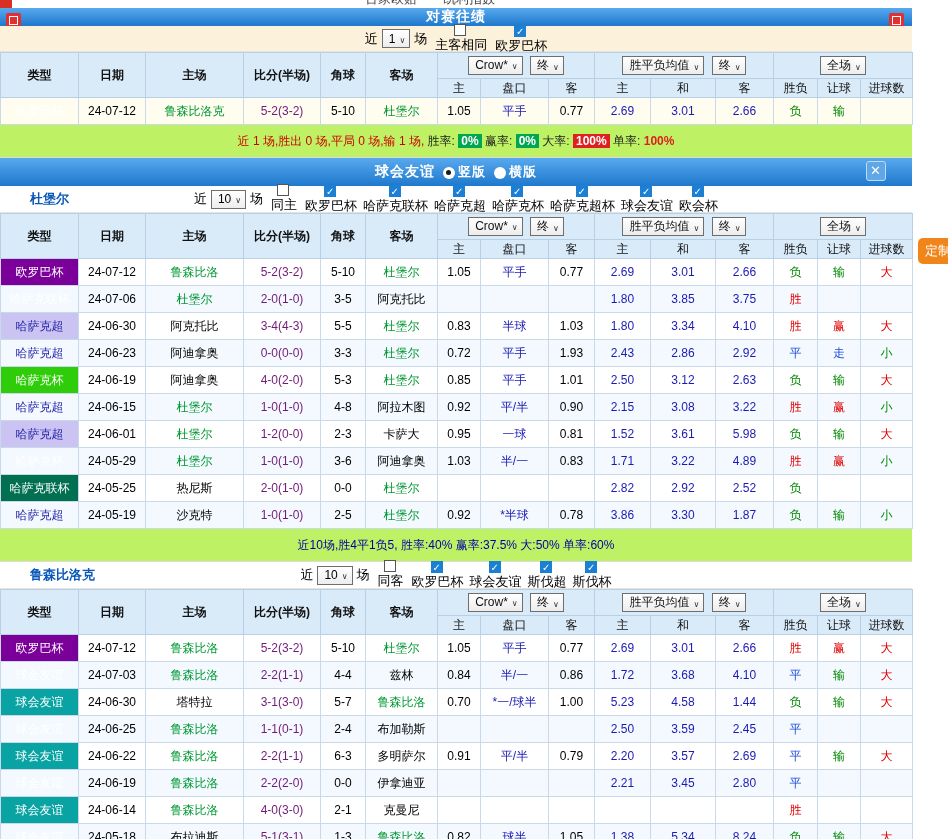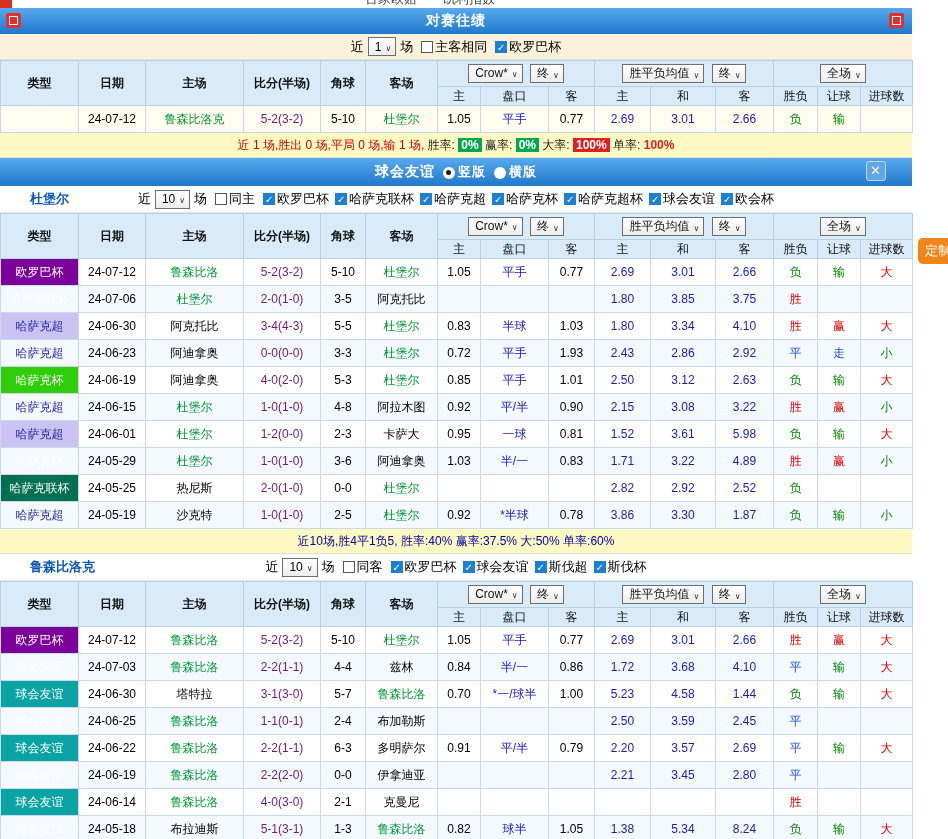--- a/index.html
+++ b/index.html
@@ -6,21 +6,21 @@
   html,body{margin:0;padding:0;width:948px;height:839px;overflow:hidden;background:#fff;
     font-family:"Liberation Sans","DejaVu Sans",sans-serif;color:#000;}
   .page{width:912px;position:relative;}
 
   
   .topstrip{height:8px;overflow:hidden;position:relative;background:#fff;}
   .topstrip .redbit{position:absolute;left:0;top:-4px;width:12px;height:12px;background:#D93025;}
   .topstrip .frag{position:absolute;top:-10px;left:365px;font-size:13px;color:#444;white-space:pre;}
 
   
-  .bluebar{height:26px;background:linear-gradient(#58A9EE,#1E78CC);display:flex;align-items:center;
+  .bluebar{height:18px;background:linear-gradient(#58A9EE,#1E78CC);display:flex;align-items:center;
     justify-content:center;position:relative;color:#fff;font-weight:bold;font-size:14px;letter-spacing:1px;}
   .icon-red{position:absolute;width:15px;height:15px;background:#E03030;border-radius:2px;top:5px;}
   .icon-red::after{content:"";position:absolute;left:3px;top:3px;width:7px;height:7px;border:1px solid #fff;}
   .icon-red.left{left:6px;} .icon-red.right{right:8px;}
   .radio{width:12px;height:12px;border-radius:50%;background:#fff;display:inline-block;margin:0 3px 0 8px;
     position:relative;top:1px;}
   .radio.on::after{content:"";position:absolute;left:3px;top:3px;width:5px;height:5px;border-radius:50%;background:#1b1b1b;}
   .radiolabel{font-weight:bold;font-size:13px;}
   .closebtn{position:absolute;right:26px;top:3px;width:20px;height:20px;line-height:18px;text-align:center;
     color:#fff;font-weight:bold;font-size:13px;background:#5FA7E7;border:1px solid #BDDCF5;border-radius:3px;cursor:pointer;}
@@ -28,21 +28,21 @@
   
   .filterrow{display:flex;align-items:center;justify-content:center;height:27px;font-size:13px;
     position:relative;border-bottom:1px solid #E4E4E4;background:#fff;white-space:nowrap;}
   .filterrow.h2hf{background:#FCF1DA;height:26px;}
   .filterrow > span{margin:0 2px;}
   .secname{position:absolute;left:28px;color:#0A58B8;font-weight:bold;font-size:13px;}
   .sel{display:inline-flex;align-items:center;height:19px;border:1px solid #6E6E6E;
     background:linear-gradient(#FFFFFF,#EDEDED);padding:0 4px 0 6px;font-size:12px;font-weight:normal;
     margin:0 2px;cursor:pointer;}
   .arr::after{content:"∨";font-size:8px;margin-left:4px;color:#333;}
-  .ck{display:inline-flex;align-items:center;margin-left:6px;cursor:pointer;}
+  .ck{display:inline-flex;align-items:center;margin-left:6px;cursor:pointer;flex-direction:column;}
   .box{width:12px;height:12px;border:1px solid #555;background:#fff;display:inline-block;margin-right:2px;
     font-size:10px;line-height:11px;text-align:center;color:#fff;}
   .box.on{background:#1B7FD4;border-color:#1B7FD4;}
   .box.on::after{content:"✓";}
 
   
   table.grid{border-collapse:collapse;table-layout:fixed;width:912px;font-size:12px;text-align:center;}
   table.grid th{background:#D9EAF8;border:1px solid #B9CFE4;height:26px;padding:0;color:#111;
     font-weight:bold;font-size:12px;overflow:hidden;white-space:nowrap;}
   table.grid tr.hr2 th{height:19px;font-weight:normal;}
@@ -56,22 +56,22 @@
   tbody td.lg-fr{background:#0AA3A3;color:#fff;}
   td.team-g{color:#009933;}
   td.score{color:#701a75;}
   td.pk{color:#1A1AB4;}
   td.euro{color:#1A1AB4;}
   td.r-red{color:#E00000;}
   td.r-green{color:#008800;}
   td.r-blue{color:#1F4FD8;}
 
   
-  .summary{height:25px;display:flex;align-items:center;justify-content:center;font-size:12px;
-    border-bottom:1px solid #DCDCDC;background:#fef9c3;white-space:pre-wrap;}
+  .summary{height:33px;display:flex;align-items:center;justify-content:center;font-size:12px;
+    border-bottom:1px solid #DCDCDC;background:#bef264;white-space:pre-wrap;}
   .badge{padding:0 3px;color:#fff;font-weight:bold;}
   .badge-green{background:#00A650;}
   .badge-red{background:#E02020;}
   .sum-red{color:#CC0000;}
   .sum-dark{color:#222;}
   .sum-redbold{color:#E02020;font-weight:bold;}
   .sum-navy{color:#0000A0;}
 
   
   .sidetab{position:absolute;right:0;top:238px;width:30px;height:26px;background:#F08519;color:#fff;

